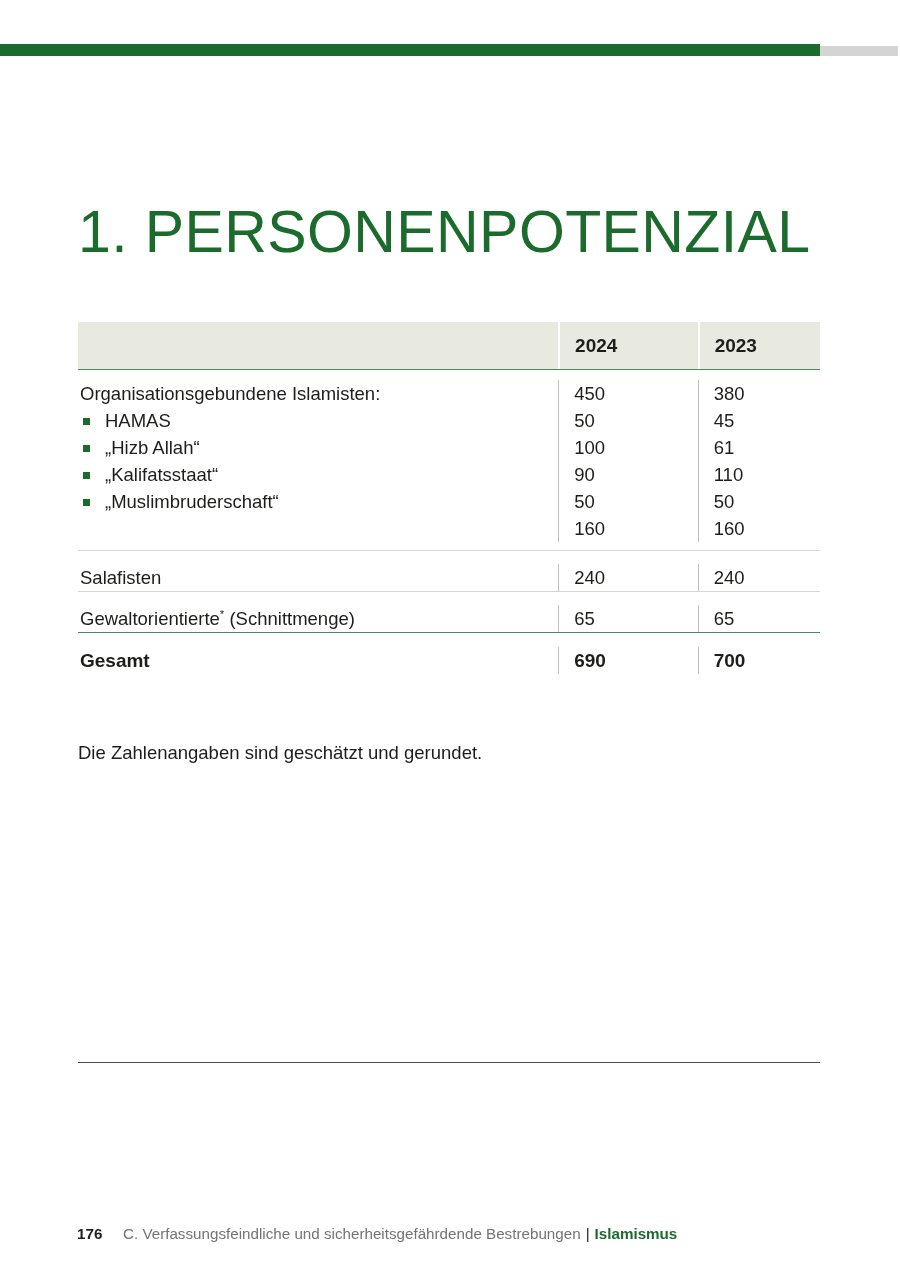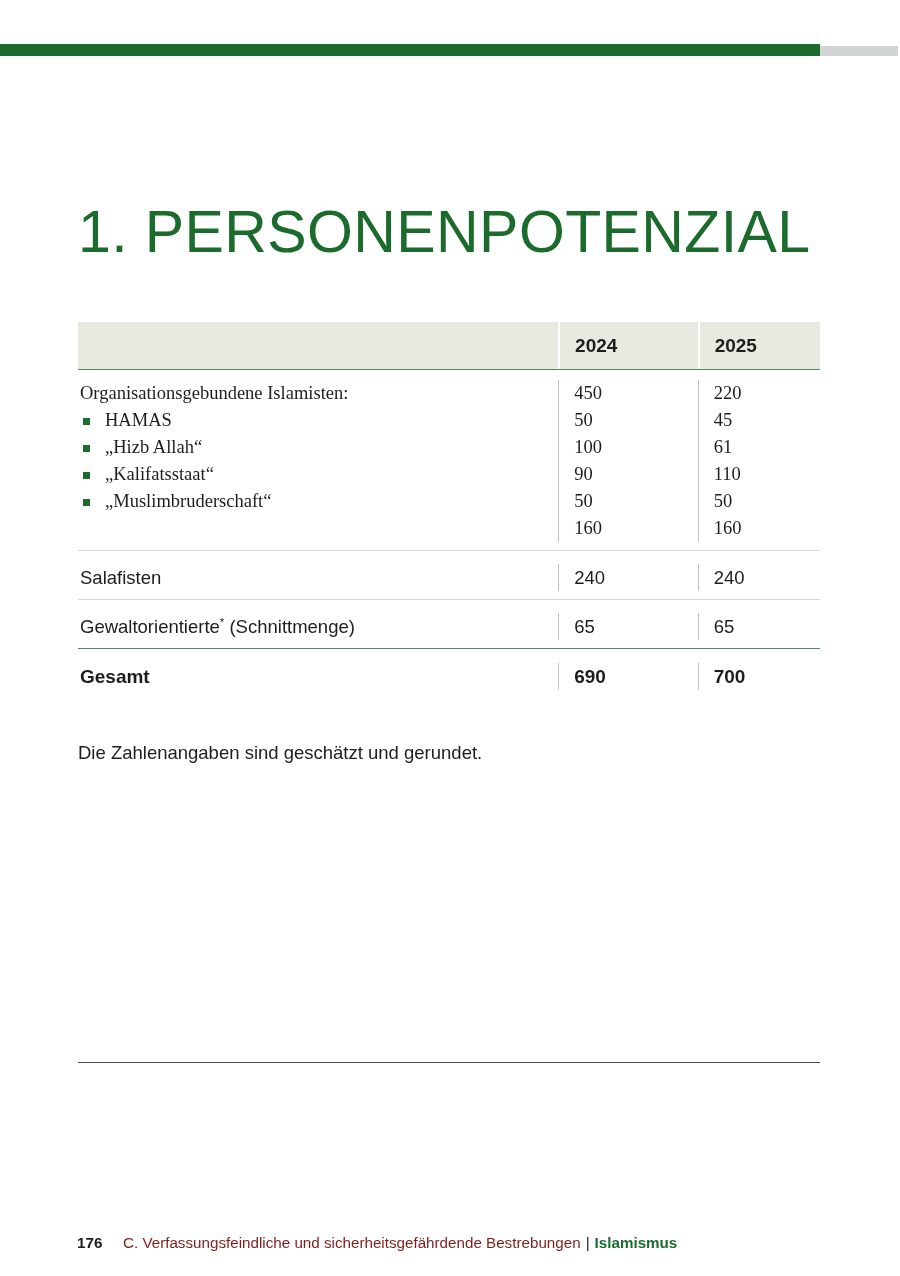--- a/index.html
+++ b/index.html
@@ -104,25 +104,24 @@
     font-size: 18.5px;
     line-height: 27px;
   }
   .body-row .c-num {
     border-left: 1px solid #bfc1bd;
   }
   .body-row.group {
     padding-top: 10px;
     padding-bottom: 8px;
     border-bottom: 1.4px solid #d6d7d3;
-    font-family: Liberation Serif, serif;
   }
   .body-row.single {
     padding-top: 13px;
-    padding-bottom: 8px;
+    padding-bottom: 0;
     border-bottom: 1.4px solid #d6d7d3;
   }
   .body-row.before-total {
     border-bottom: 1.6px solid #4f8a5c;
   }
   .body-row.total {
     padding-top: 14px;
     padding-bottom: 16px;
   }
   .body-row.total .c-label,
@@ -211,22 +210,21 @@
     align-items: baseline;
     font-size: 15.2px;
     line-height: 20px;
   }
   #footer-pageno {
     font-weight: 700;
     width: 46px;
     margin-left: 44px;
   }
   #footer-crumb {
-    color: #7f1d1d;
-    margin-top: 9px;
+    color: #737373;
   }
   #footer-sep {
     margin: 0 5px;
     color: #1d1d1b;
   }
   #footer-section {
     color: #1b6b2c;
     font-weight: 700;
   }
 </style>
@@ -238,21 +236,21 @@
   <div class="bar-gray"></div>
 </div>
 
 <h1 id="page-title">1. PERSONENPOTENZIAL</h1>
 
 <div id="potential-table">
 
   <div id="table-head" class="trow">
     <div class="c-label"></div>
     <div class="c-num">2024</div>
-    <div class="c-num last">2025</div>
+    <div class="c-num last">2023</div>
   </div>
 
   <div class="trow body-row group">
     <div class="c-label">
       <div class="grouphead">Organisationsgebundene Islamisten:</div>
       <ul class="grouplist">
         <li>
           <span class="bullet-sq"></span>
           <span>HAMAS</span>
         </li>
@@ -275,21 +273,21 @@
         <div>450</div>
         <div>50</div>
         <div>100</div>
         <div>90</div>
         <div>50</div>
         <div>160</div>
       </div>
     </div>
     <div class="c-num last">
       <div class="stack">
-        <div>220</div>
+        <div>380</div>
         <div>45</div>
         <div>61</div>
         <div>110</div>
         <div>50</div>
         <div>160</div>
       </div>
     </div>
   </div>
 
   <div class="trow body-row single">

